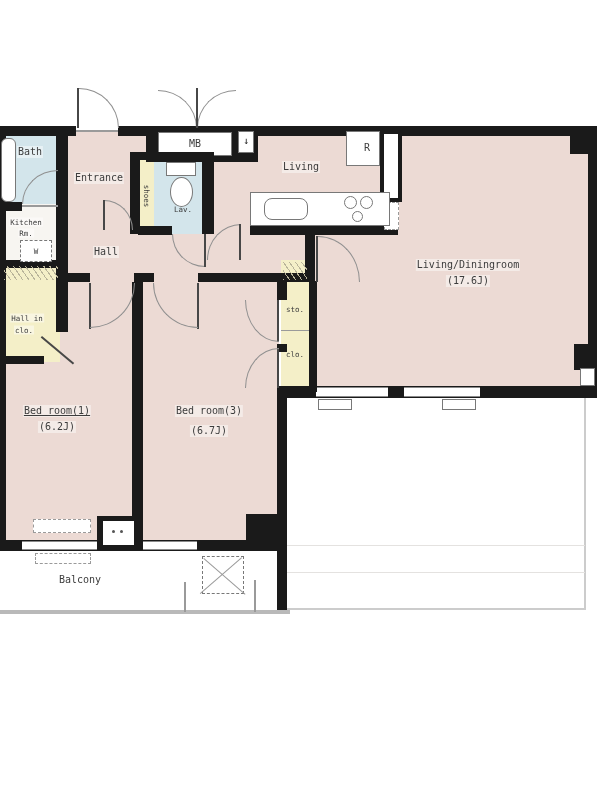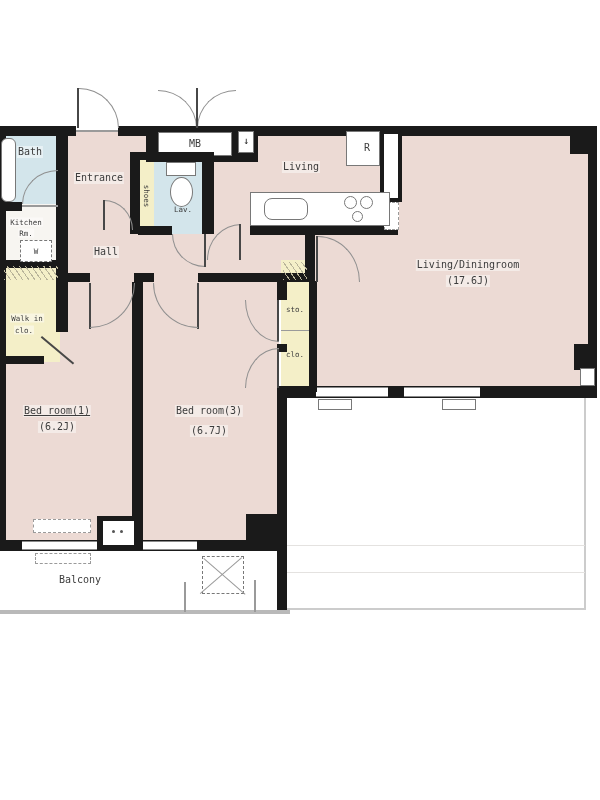--- a/index.html
+++ b/index.html
@@ -144,21 +144,21 @@
   <div class="panel" style="left:277px;top:300px;width:2px;height:42px;"></div>
   <div class="arc arc-bl" style="left:245px;top:300px;width:34px;height:42px;"></div>
   <div class="panel" style="left:277px;top:348px;width:2px;height:40px;"></div>
   <div class="arc arc-tl" style="left:245px;top:348px;width:34px;height:40px;"></div>
 
   <div class="lbl" style="left:30px;top:152px;">Bath</div>
   <div class="lbl" style="left:99px;top:178px;">Entrance</div>
   <div class="lbl sm" style="left:26px;top:222px;">Kitchen</div>
   <div class="lbl sm" style="left:26px;top:233px;">Rm.</div>
   <div class="lbl sm" style="left:36px;top:251px;background:none;">W</div>
-  <div class="lbl sm" style="left:27px;top:318px;">Walk in</div>
+  <div class="lbl sm" style="left:27px;top:318px;">Hall in</div>
   <div class="lbl sm" style="left:24px;top:330px;">clo.</div>
   <div class="lbl" style="left:106px;top:252px;">Hall</div>
   <div class="lbl sm vert" style="left:146px;top:196px;background:none;">shoes</div>
   <div class="lbl sm" style="left:183px;top:209px;background:none;">Lav.</div>
   <div class="lbl" style="left:195px;top:144px;background:none;">MB</div>
   <div class="lbl" style="left:246px;top:141px;background:none;color:#111;">↓</div>
   <div class="lbl" style="left:301px;top:167px;">Living</div>
   <div class="lbl" style="left:367px;top:148px;background:none;">R</div>
   <div class="lbl" style="left:468px;top:265px;">Living/Diningroom</div>
   <div class="lbl" style="left:468px;top:281px;">(17.6J)</div>

